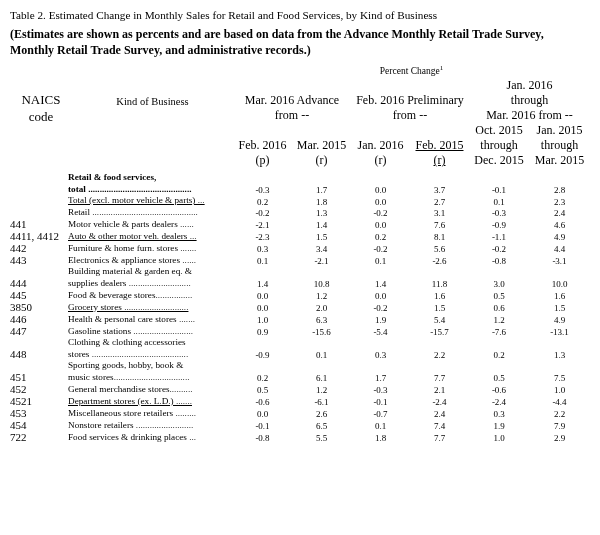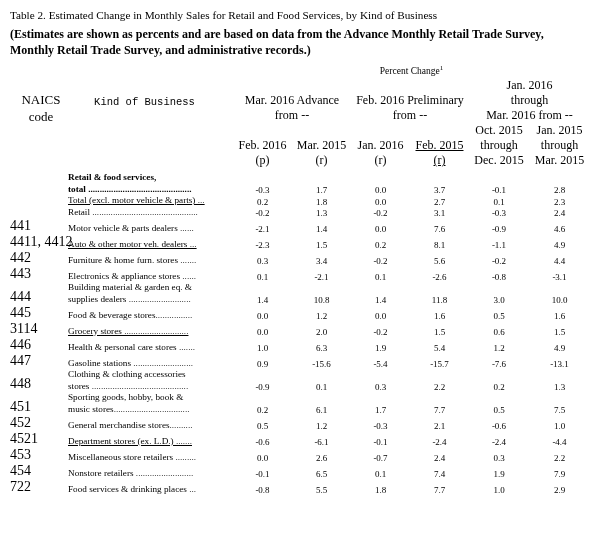--- a/index.html
+++ b/index.html
@@ -66,21 +66,21 @@
   }
   .kind-hdr {
     text-align: center;
     vertical-align: middle;
     font-size: 10.5px;
   }
   .pct-hdr {
     font-size: 9.5px;
   }
   .cell-naics {
-    font-size: 14px;
+    font-size: 11px;
     padding: 1px 2px 1px 3px;
     vertical-align: bottom;
     white-space: nowrap;
   }
   .cell-kind {
     font-size: 9.2px;
     padding: 1px 2px 1px 4px;
     vertical-align: bottom;
     line-height: 1.25;
   }
@@ -283,21 +283,21 @@
             <div>Food &amp; beverage stores................</div>
           </td>
           <td class="cell-num br">0.0</td>
           <td class="cell-num br">1.2</td>
           <td class="cell-num br">0.0</td>
           <td class="cell-num br">1.6</td>
           <td class="cell-num br">0.5</td>
           <td class="cell-num br">1.6</td>
         </tr>
         <tr>
-          <td class="cell-naics bl br">3114</td>
+          <td class="cell-naics bl br">3850</td>
           <td class="cell-kind br lvl-sub">
             <div>Grocery stores ............................</div>
           </td>
           <td class="cell-num br">0.0</td>
           <td class="cell-num br">2.0</td>
           <td class="cell-num br">-0.2</td>
           <td class="cell-num br">1.5</td>
           <td class="cell-num br">0.6</td>
           <td class="cell-num br">1.5</td>
         </tr>
@@ -422,15 +422,15 @@
       <td class="br bt" style="height:0;padding:0;"></td>
       <td class="br bt" style="height:0;padding:0;"></td>
       <td class="br bt" style="height:0;padding:0;"></td>
       <td class="br bt" style="height:0;padding:0;"></td>
     </tr>
   </tbody>
     </table>
 
   <div style="position:absolute; left:12px; top:92px; width:58px; text-align:center; font-size:13px; line-height:1.3; white-space:pre-line;">NAICS
 code</div>
-  <div style="position:absolute; left:62px; top:96px; width:165px; text-align:center; font-size:10.5px;font-family:Liberation Mono, monospace;">Kind of Business</div>
+  <div style="position:absolute; left:70px; top:96px; width:165px; text-align:center; font-size:10.5px;">Kind of Business</div>
 
 </div>
 
 </body></html>

